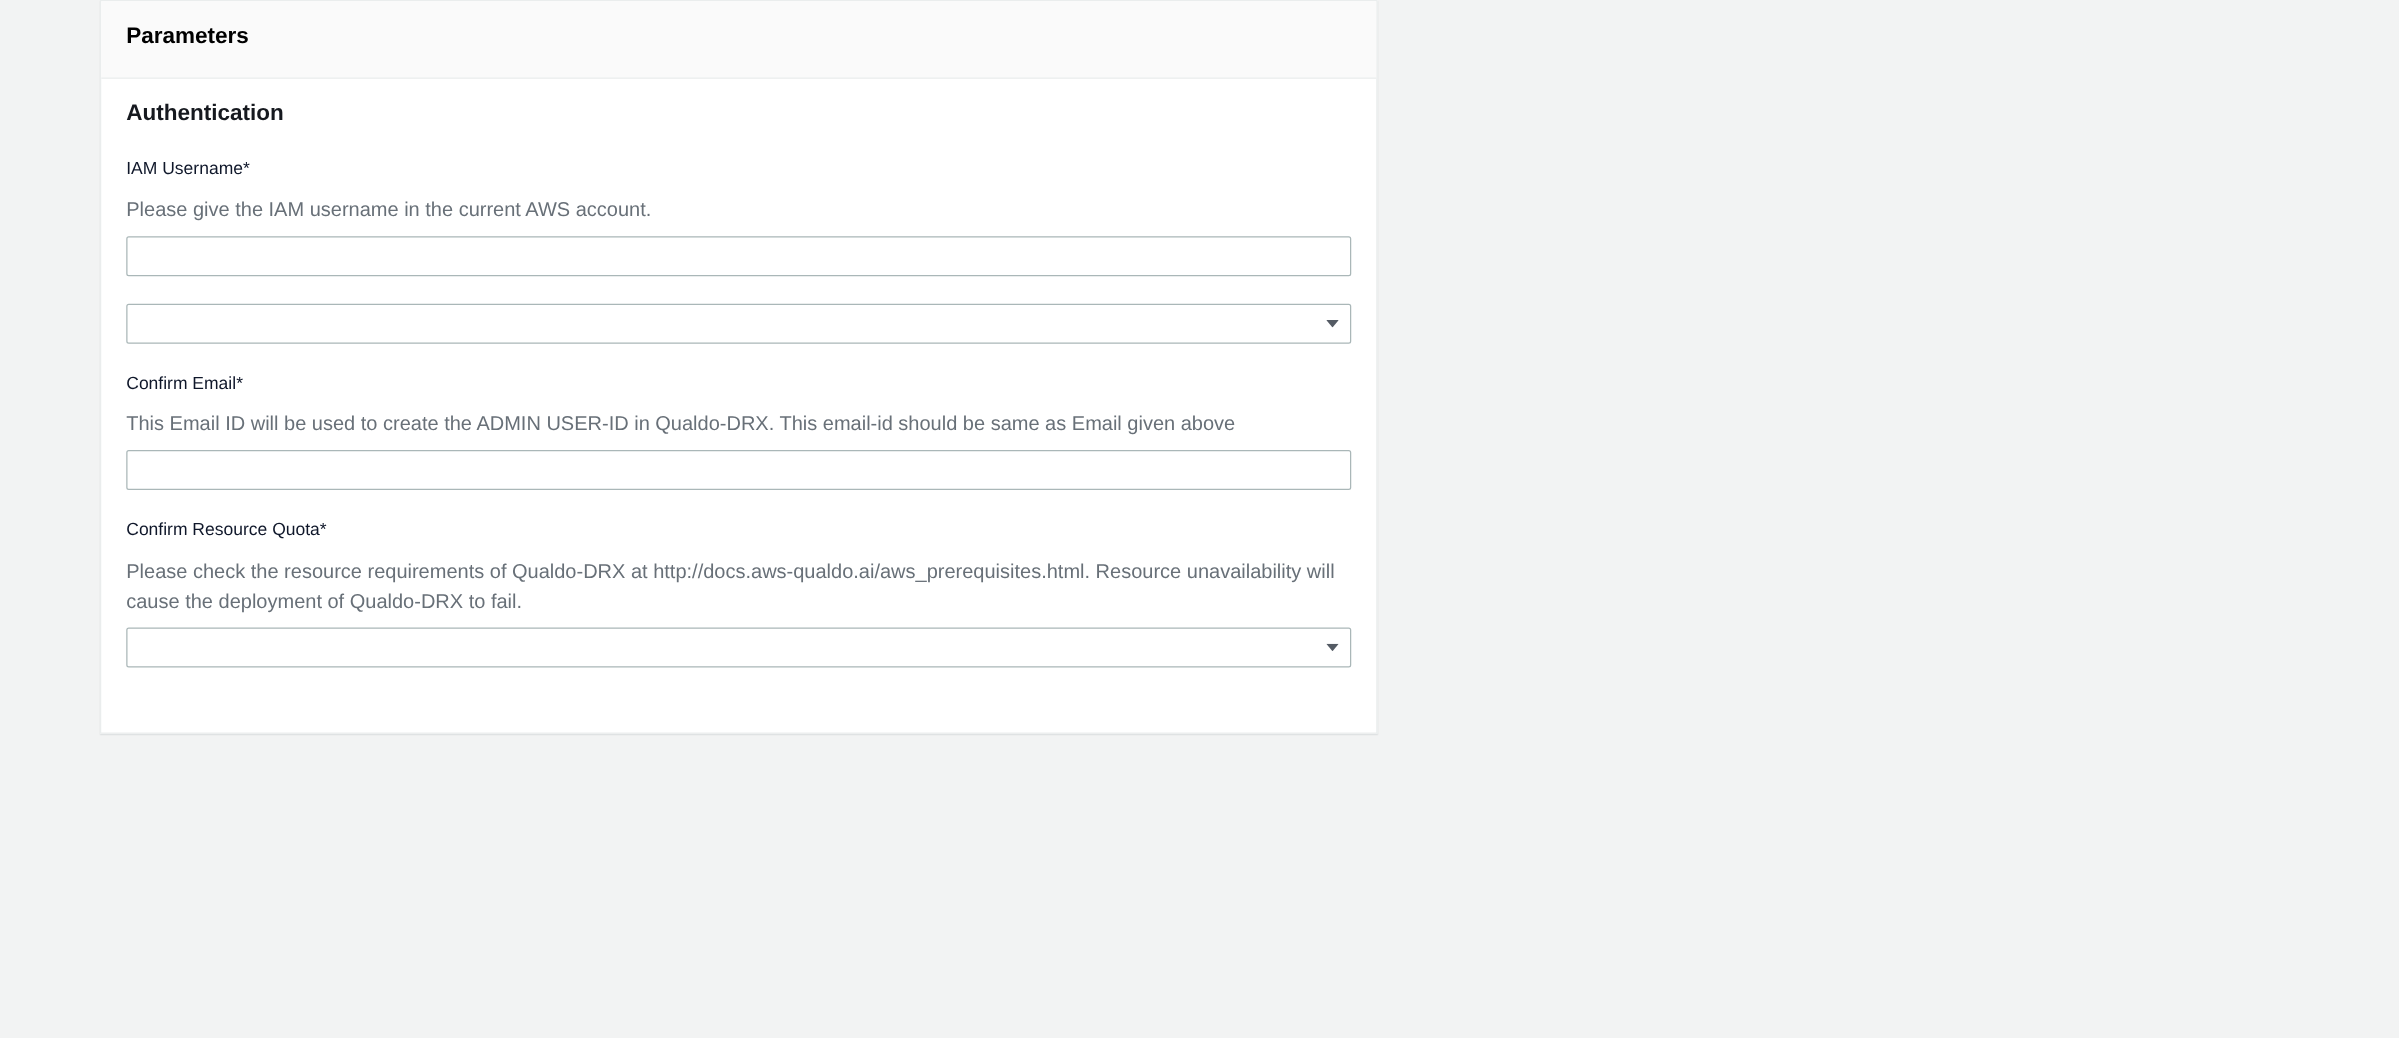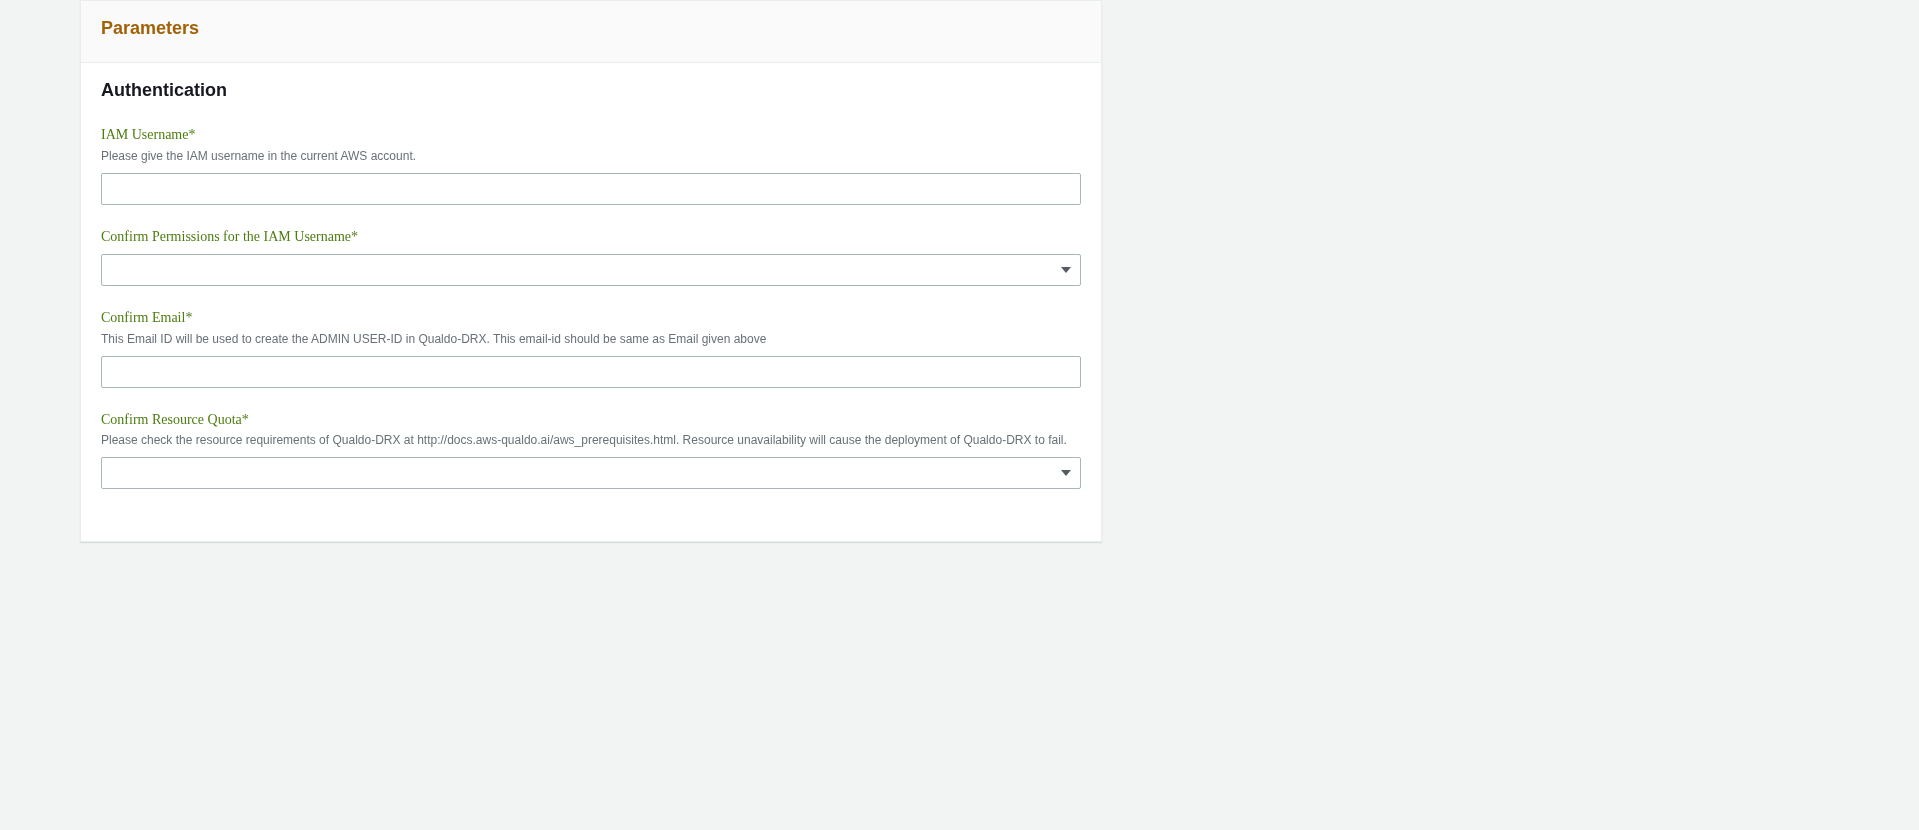--- a/index.html
+++ b/index.html
@@ -18,21 +18,21 @@
     width: 1022px;
   }
   .panel-header {
     padding: 17px 20px 17px 20px;
     background: #fafafa;
     border-bottom: 1px solid #eaeded;
   }
   .panel-header h2 {
     font-size: 18px;
     font-weight: 700;
-    color: #a16207;
+    color: #000000;
     margin-bottom: 6px;
   }
   .panel-header p {
     font-size: 12px;
     color: #545b64;
   }
   .panel-body {
     padding: 17px 20px 30px 20px;
   }
   .panel-body h3 {
@@ -40,29 +40,28 @@
     font-weight: 700;
     color: #16191f;
     margin-bottom: 24px;
   }
   .form-field {
     margin-bottom: 22px;
   }
   .field-label {
     font-size: 14px;
     font-weight: 400;
-    color: #4d7c0f;
+    color: #0f172a;
     display: block;
     line-height: 1.4;
-    font-family: Liberation Serif, serif;
   }
   .field-help {
-    font-size: 12px;
+    font-size: 16px;
     color: #687078;
-    margin-top: 2px;
+    margin-top: 12px;
     display: block;
     line-height: 1.5;
   }
   .text-input {
     width: 100%;
     height: 32px;
     border: 1px solid #aab7b8;
     border-radius: 2px;
     padding: 4px 8px;
     font-size: 14px;
@@ -106,21 +105,20 @@
   <div class="panel-body">
     <h3>Authentication</h3>
 
     <div class="form-field">
       <span class="field-label">IAM Username*</span>
       <span class="field-help">Please give the IAM username in the current AWS account.</span>
       <input type="text" class="text-input" value="" style="">
     </div>
 
     <div class="form-field">
-      <span class="field-label">Confirm Permissions for the IAM Username*</span>
       <div class="select-wrapper">
         <select class="select-input">
           <option></option>
         </select>
         <svg class="caret" width="10" height="6" viewBox="0 0 10 6">
             <path d="M0 0 L10 0 L5 6 Z"></path>
           </svg>
       </div>
     </div>
 

